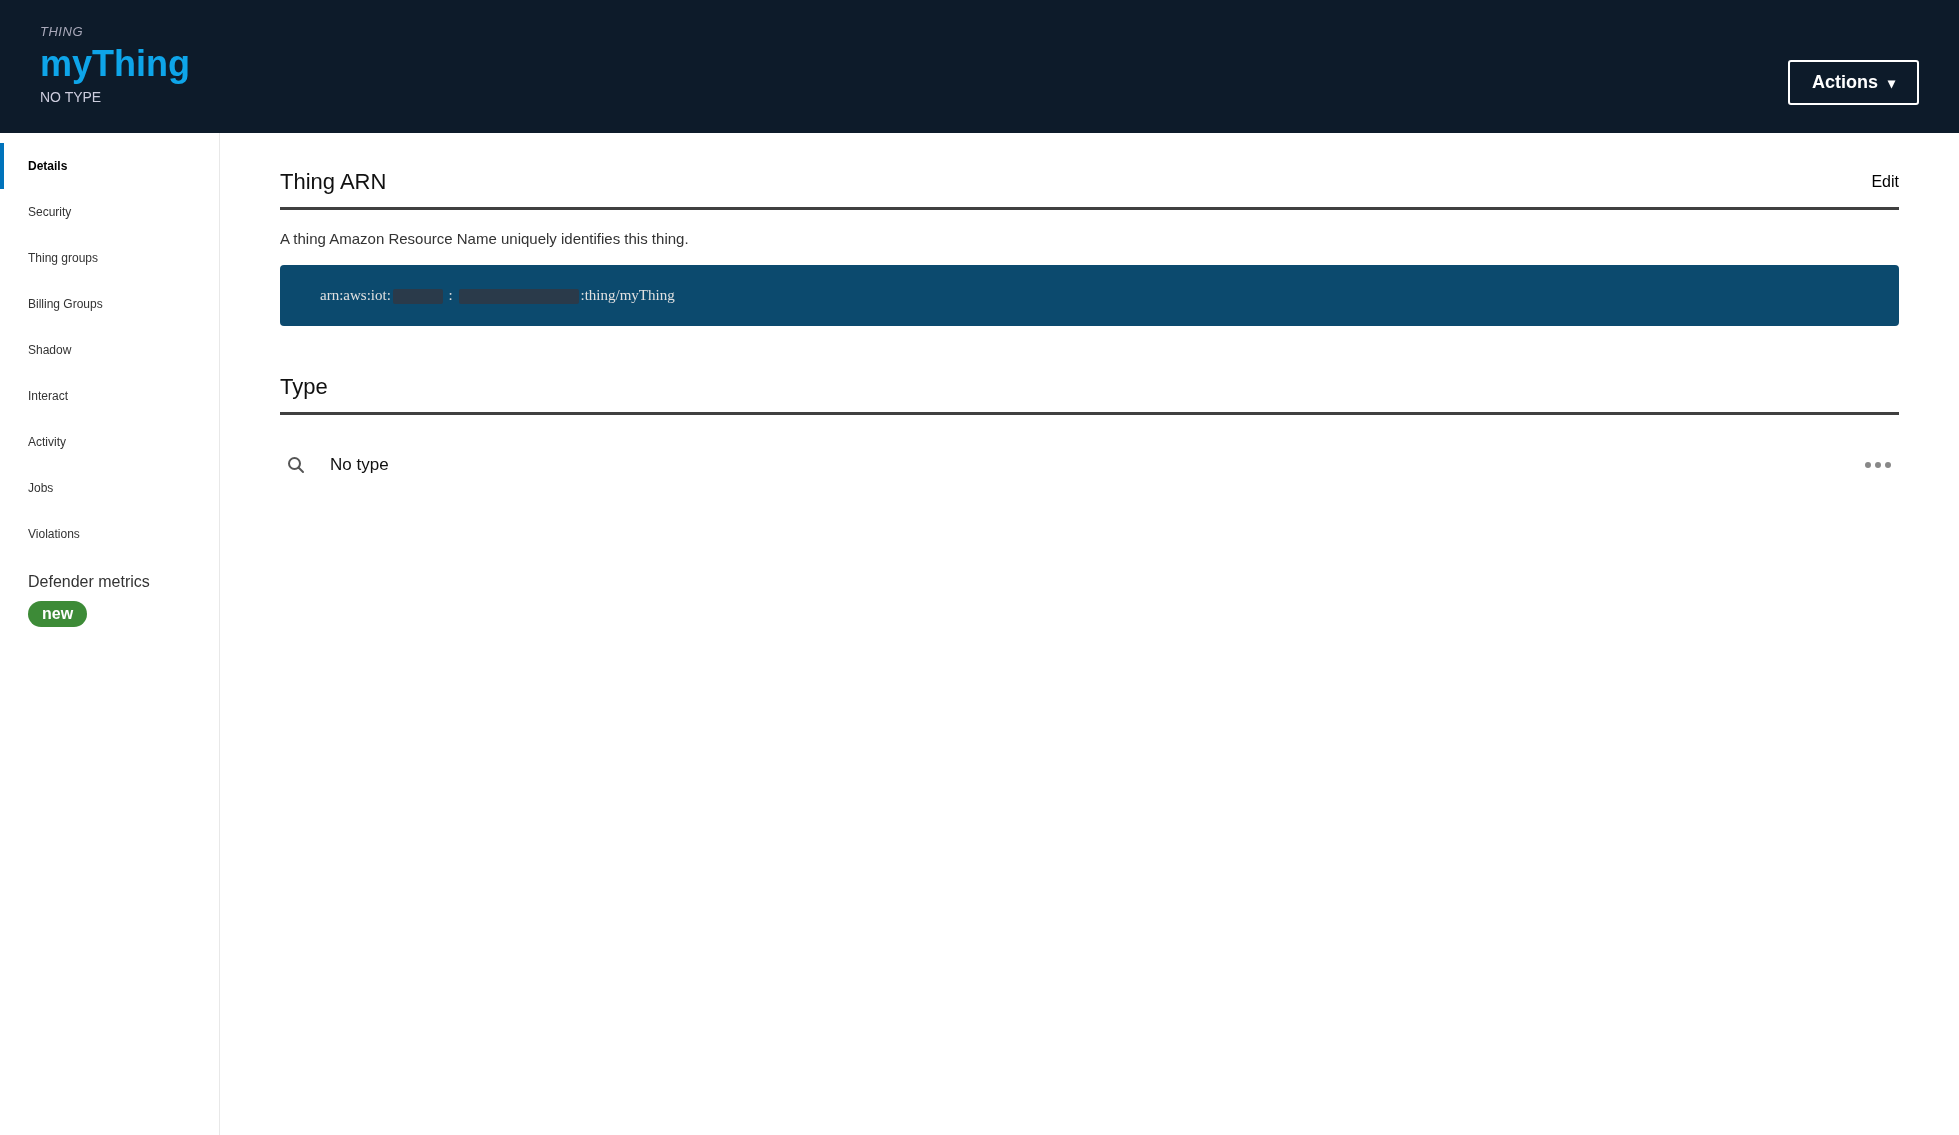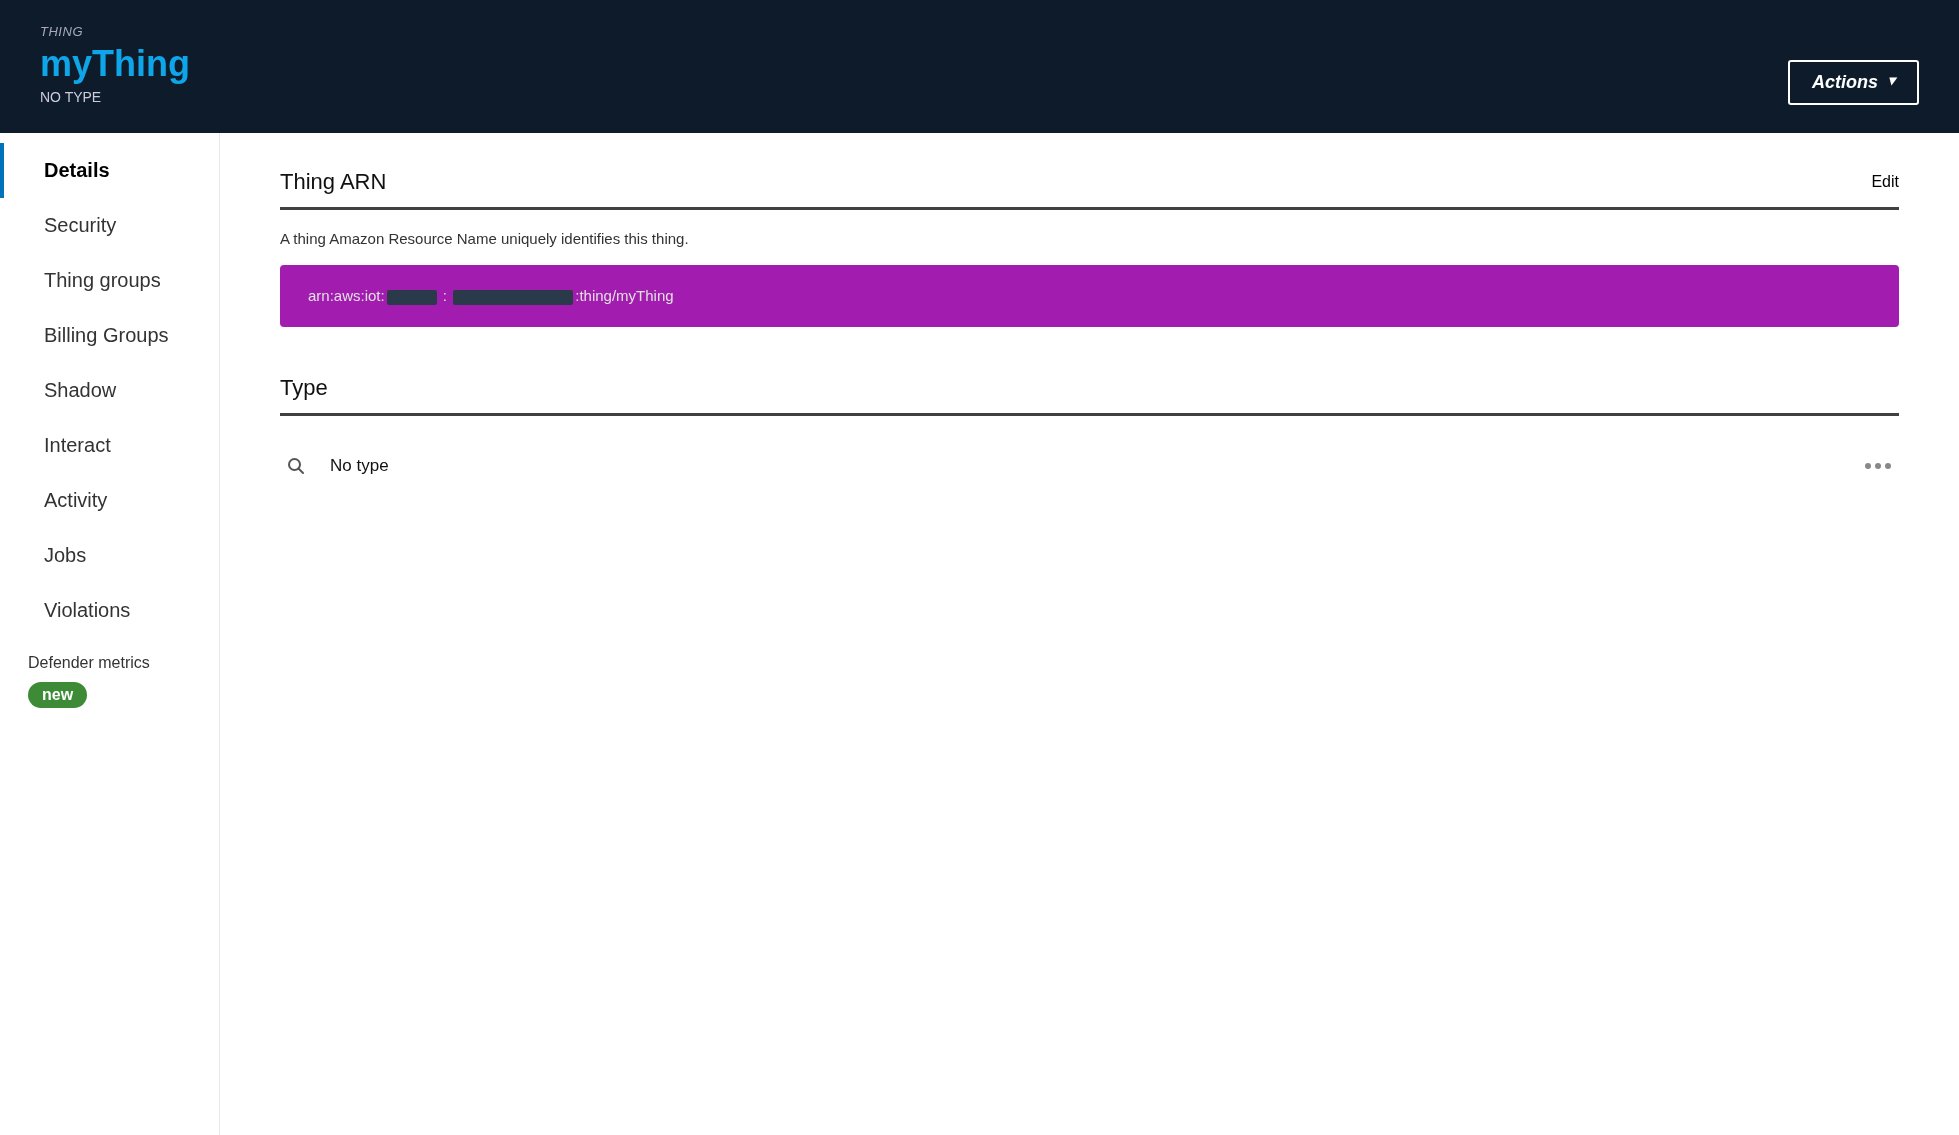--- a/index.html
+++ b/index.html
@@ -37,23 +37,23 @@
     }
     .actions-btn {
       background: transparent;
       border: 2px solid #fff;
       color: #fff;
       font-size: 18px;
       font-weight: 600;
       padding: 10px 22px;
       cursor: pointer;
       display: flex;
+      align-items: center;
       gap: 10px;
       border-radius: 3px;
-      font-style: italic;
     }
     .actions-btn .chevron {
       font-size: 14px;
     }
 
     
     .main-layout {
       display: flex;
       background: #fff;
       min-height: calc(100vh - 120px);
@@ -62,22 +62,22 @@
     
     .sidebar {
       width: 220px;
       min-width: 220px;
       border-right: 1px solid #e8e8e8;
       padding-top: 10px;
       background: #fff;
     }
     .sidebar-item {
       display: block;
-      padding: 16px 40px;
-      font-size: 20px;
+      padding: 16px 24px;
+      font-size: 12px;
       color: #333;
       cursor: pointer;
       text-decoration: none;
       position: relative;
       border-left: 4px solid transparent;
     }
     .sidebar-item.active {
       font-weight: 700;
       color: #000;
       border-left: 4px solid #0073bb;
@@ -134,25 +134,25 @@
     }
 
     .section-description {
       font-size: 15px;
       color: #333;
       margin-bottom: 18px;
     }
 
     
     .arn-block {
-      background: #a21caf;
+      background: #0c4a6e;
       color: #e0e0e0;
-      font-family: Liberation Sans, sans-serif;
+      font-family: Liberation Serif, serif;
       font-size: 15px;
-      padding: 22px 28px;
+      padding: 22px 40px;
       border-radius: 4px;
       word-break: break-all;
     }
     .arn-redacted {
       display: inline-block;
       background: #2a3a4a;
       color: #2a3a4a;
       border-radius: 2px;
       min-width: 50px;
       height: 1em;

